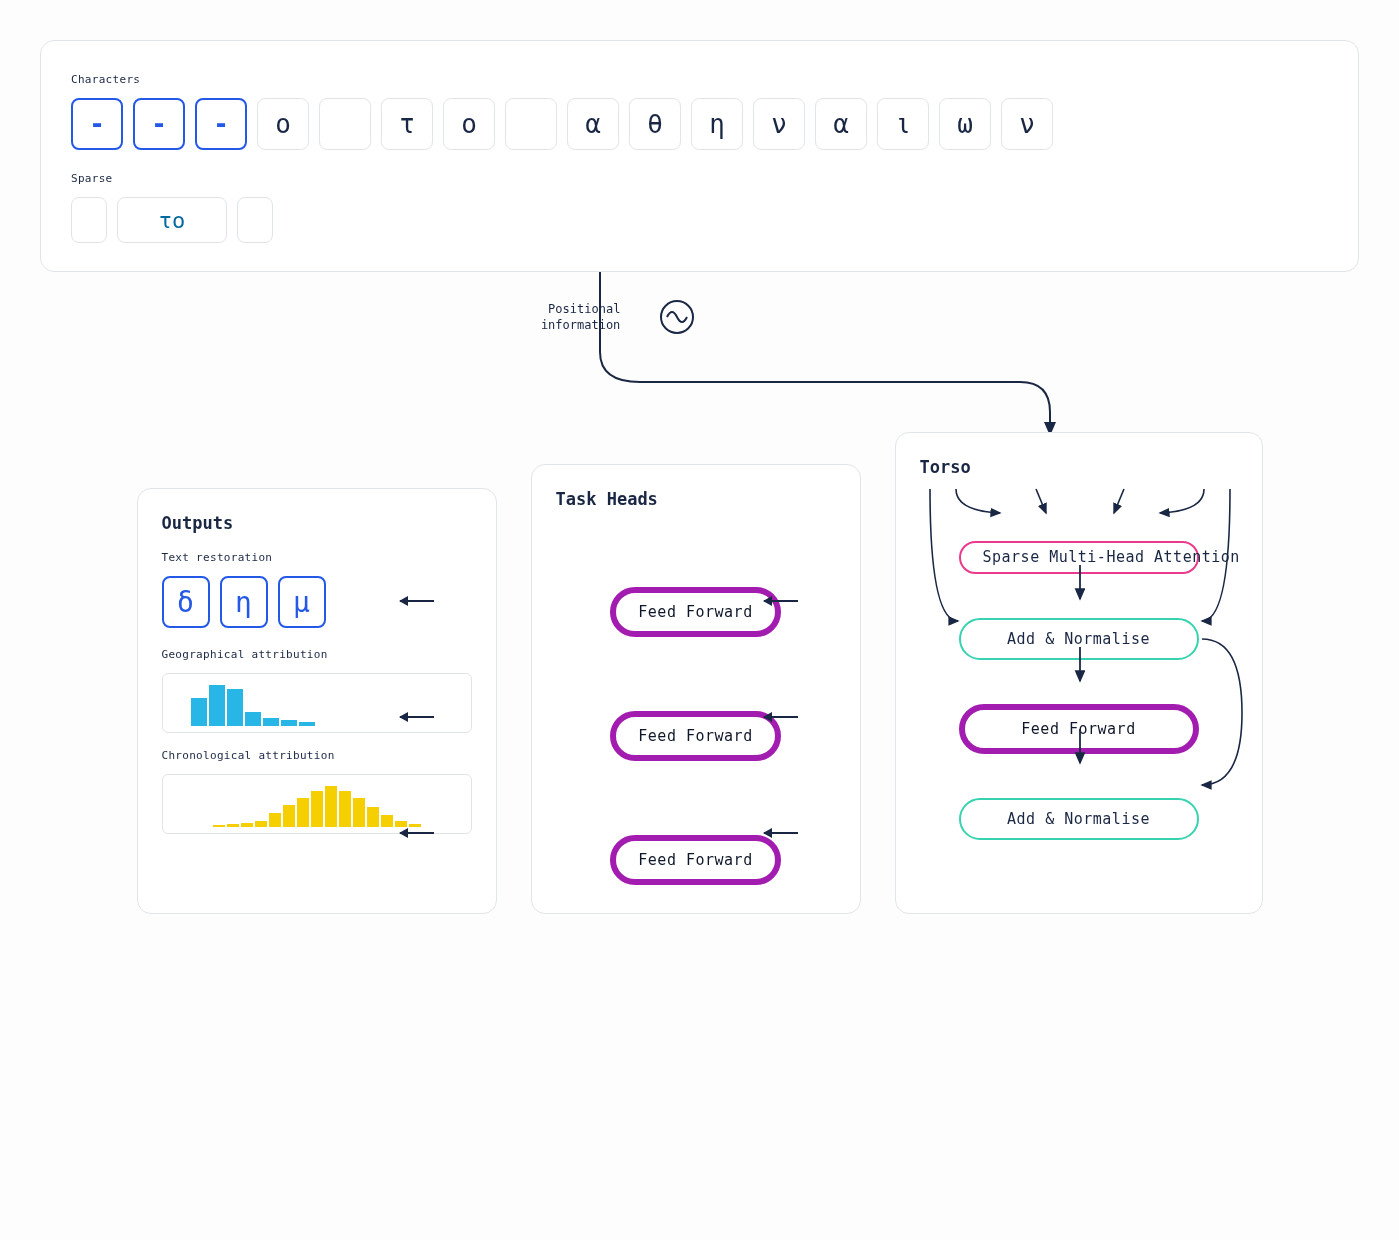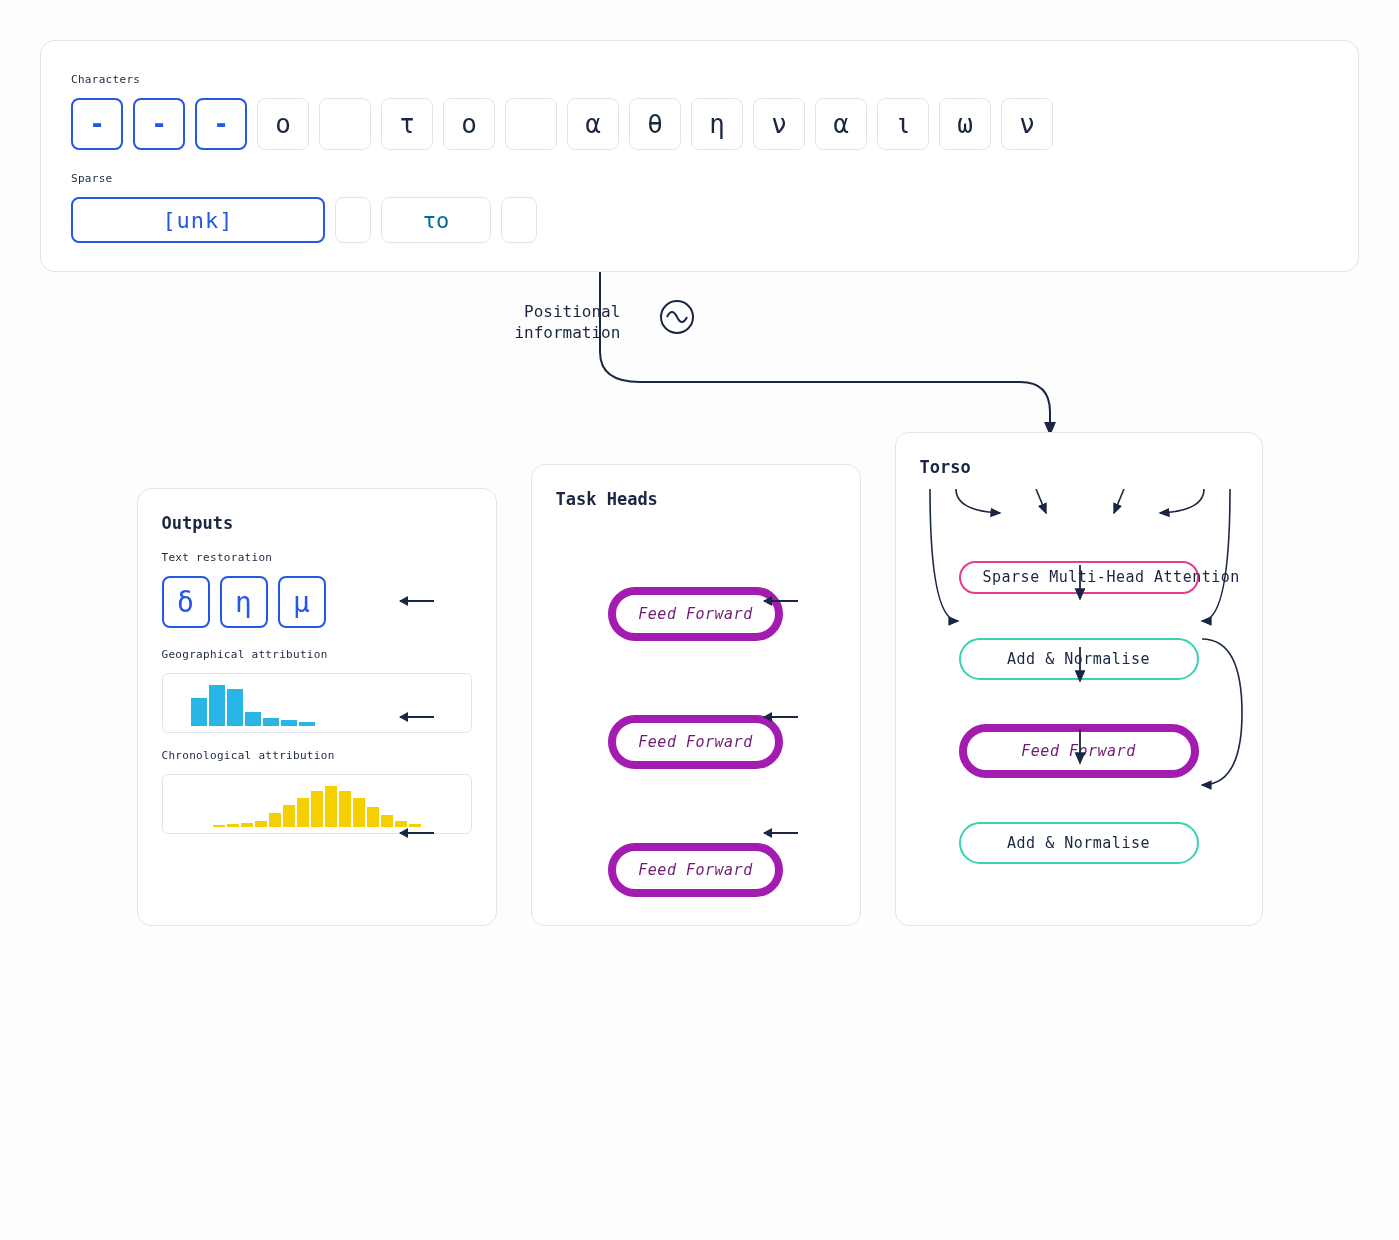--- a/index.html
+++ b/index.html
@@ -77,21 +77,21 @@
   .connector-zone {
     position: relative;
     height: 160px;
   }
   .pos-label {
     position: absolute;
     left: 44%;
     top: 30px;
     transform: translateX(-100%);
     text-align: right;
-    font-size: 16px;
+    font-size: 12px;
     line-height: 1.3;
     color: #1a2744;
   }
   .sine-badge {
     position: absolute;
     left: 47%;
     top: 28px;
     width: 34px;
     height: 34px;
     border: 2px solid #1a2744;
@@ -117,21 +117,21 @@
     justify-content: center;
     position: relative;
   }
   .grid-panel {
     border: 1px solid #e1e5ea;
     border-radius: 14px;
     padding: 24px 24px 28px;
     background: #fff;
   }
   .torso-offset { padding-top: 0; }
-  .torso-title { margin-top: -46px; margin-bottom: 84px; }
+  .torso-title { margin-top: -46px; margin-bottom: 64px; }
 
   .restore-row { display: flex; gap: 10px; margin-bottom: 20px; }
   .restore-box {
     width: 48px; height: 52px;
     border: 2px solid #2458e6;
     border-radius: 8px;
     color: #2458e6;
     display: flex; align-items: center; justify-content: center;
     font-size: 28px;
   }
@@ -153,21 +153,21 @@
     border-radius: 999px;
     padding: 10px 22px;
     text-align: center;
     font-size: 15px;
     letter-spacing: 0.5px;
     white-space: nowrap;
     display: inline-block;
     margin: 0;
     background: #fff;
   }
-  .pill-blue  { border: 8px solid #a21caf; color: #701a75; font-style: italic; }
+  .pill-blue  { border: 6px solid #a21caf; color: #0f172a; }
   .pill-pink  { border: 2px solid #ea3a8c; color: #1a2744; }
   .pill-teal  { border: 2px solid #37d3b0; color: #1a2744; }
 
   .task-stack {
     display: flex; flex-direction: column; align-items: center;
     gap: 74px; margin-top: 78px;
   }
   .torso-stack {
     display: flex; flex-direction: column; align-items: center;
     gap: 44px; position: relative;
@@ -216,21 +216,20 @@
       <div class="char-box">θ</div>
       <div class="char-box">η</div>
       <div class="char-box">ν</div>
       <div class="char-box">α</div>
       <div class="char-box">ι</div>
       <div class="char-box">ω</div>
       <div class="char-box">ν</div>
     </div>
   <div class="sublabel" style="margin-top:22px;">Sparse</div>
   <div class="words-row" id="words-row">
-      <div class="word-box word-unk highlight">[unk]</div>
       <div class="word-box word-space"></div>
       <div class="word-box word-to">το</div>
       <div class="word-box word-space"></div>
     </div>
 </div>
 
 <div class="connector-zone">
   <svg class="conn-svg">
     <defs>
       <marker id="ah" markerWidth="10" markerHeight="10" refX="6" refY="3" orient="auto">

